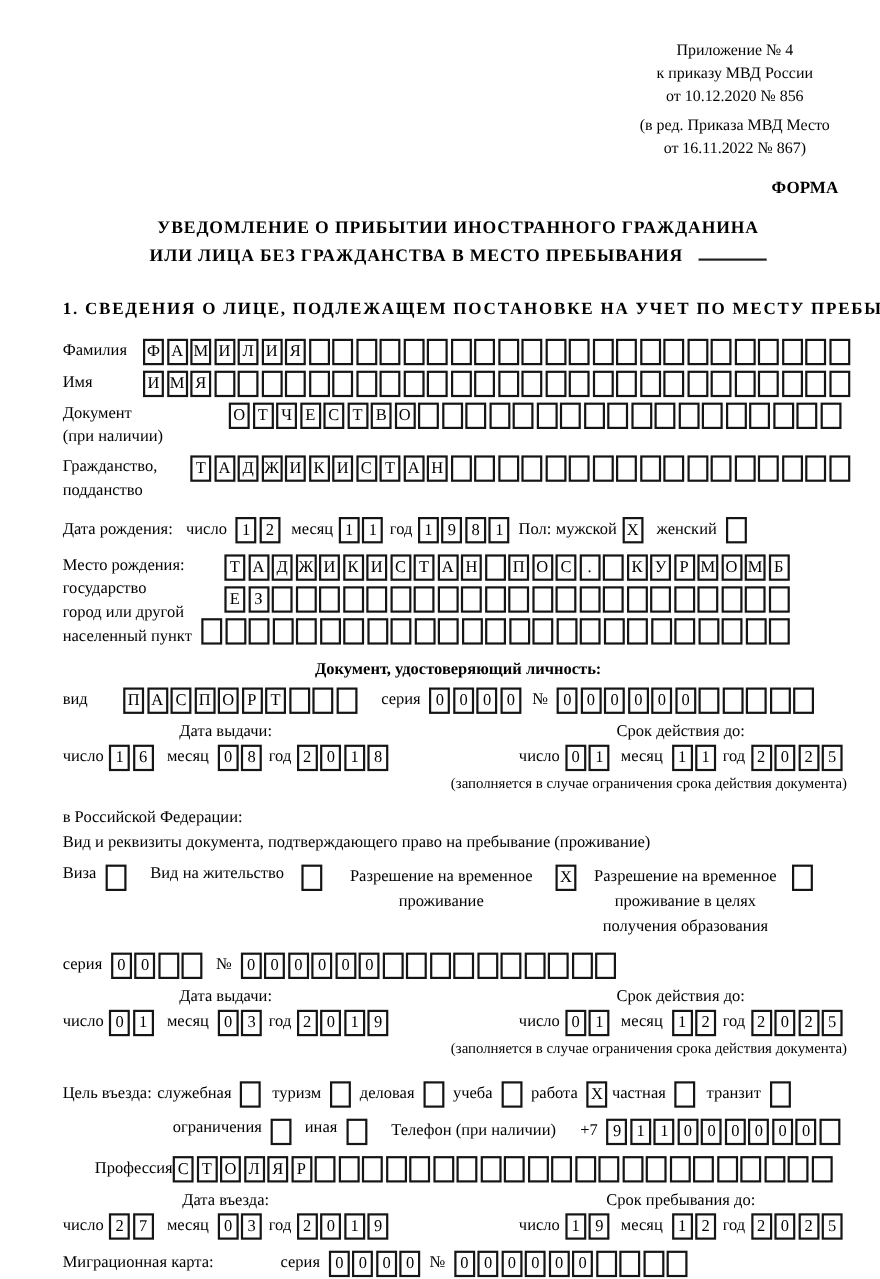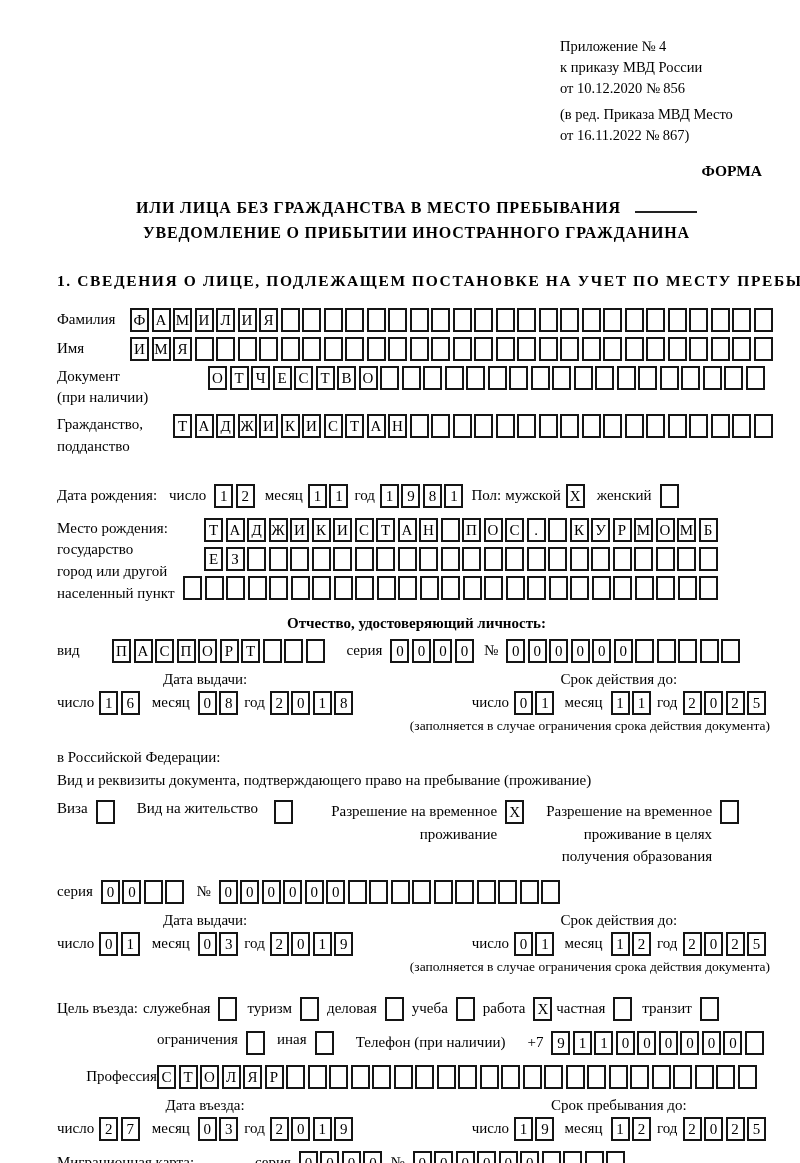--- a/index.html
+++ b/index.html
@@ -5,21 +5,21 @@
   * { box-sizing: border-box; }
   html,body { margin:0; padding:0; }
   body {
     width:800px; height:1163px; background:#ffffff; color:#000;
     font-family:"Liberation Serif","DejaVu Serif",serif; font-size:15px;
     overflow:hidden;
   }
   .page { padding:36px 24px 8px 57px; }
 
   
-  .ref-block { margin-left:503px; line-height:1.45; font-size:14.5px; }
+  .ref-block { margin-left:503px; line-height:1.45; font-size:14.5px;text-align:center; }
   .ref-block .amend { margin-top:5px; }
   .ref-line { display:block; }
   .form-label { text-align:right; font-weight:bold; margin:16px 14px 0 0; font-size:15.5px; }
 
   
   .title { text-align:center; font-weight:bold; font-size:16px; letter-spacing:0.8px; margin-top:16px; line-height:1.55; }
   .title-underline { display:inline-block; width:62px; border-bottom:2.5px solid #222; margin-left:14px; vertical-align:baseline; }
 
   .section-heading { font-weight:bold; font-size:15.5px; letter-spacing:1.6px; margin:26px 0 18px 0; white-space:nowrap; }
 
@@ -56,21 +56,21 @@
   .dg-right { margin-left:auto; margin-right:10px; }
   .footnote { font-size:13.5px; margin-top:3px; }
   .footnote.right { text-align:right; margin-right:6px; }
 
   .intro { margin-top:12px; line-height:1.55; }
 
   
   .opts-row { display:flex; align-items:flex-start; margin-top:8px; }
   .opt { display:flex; align-items:flex-start; }
   .opt .opt-label { margin-right:8px; }
-  .opt-center { text-align:right; line-height:1.5; }
+  .opt-center { text-align:center; line-height:1.5; }
   .wtemp { width:192px; } .wedu { width:178px; }
 
   
   .purpose-row { display:flex; align-items:center; margin-top:22px; }
   .purpose-row .opt { align-items:center; }
   .purpose2 { display:flex; align-items:center; margin-top:10px; margin-left:100px; }
 
   
   .rep { display:flex; align-items:flex-start; margin-top:8px; }
   .rep-labels span { display:block; line-height:1.5; }
@@ -87,22 +87,22 @@
     <span class="ref-line">к приказу МВД России</span>
     <span class="ref-line">от 10.12.2020 № 856</span>
     <div class="amend">
       <span class="ref-line">(в ред. Приказа МВД Место</span>
       <span class="ref-line">от 16.11.2022 № 867)</span>
     </div>
   </div>
   <div class="form-label">ФОРМА</div>
 
   <div class="title">
+    <div>УВЕДОМЛЕНИЕ О ПРИБЫТИИ ИНОСТРАННОГО ГРАЖДАНИНА</div>
     <div><span>ИЛИ ЛИЦА БЕЗ ГРАЖДАНСТВА В МЕСТО ПРЕБЫВАНИЯ</span><span class="title-underline"></span></div>
-    <div>УВЕДОМЛЕНИЕ О ПРИБЫТИИ ИНОСТРАННОГО ГРАЖДАНИНА</div>
   </div>
 
   <div class="section-heading">1. СВЕДЕНИЯ О ЛИЦЕ, ПОДЛЕЖАЩЕМ ПОСТАНОВКЕ НА УЧЕТ ПО МЕСТУ ПРЕБЫВАНИЯ</div>
 
   <div class="row">
     <span class="lbl w73">Фамилия</span>
     <span class="cells">
         <span class="cell">Ф</span>
         <span class="cell">А</span>
         <span class="cell">М</span>
@@ -237,21 +237,21 @@
         <span class="cell"></span>
         <span class="cell"></span>
         <span class="cell"></span>
         <span class="cell"></span>
         <span class="cell"></span>
         <span class="cell"></span>
         <span class="cell"></span>
       </span>
   </div>
 
-  <div class="row" style="margin-top:26px;">
+  <div class="row" style="margin-top:12px;">
     <span class="lbl">Дата рождения:</span>
     <span class="lbl ml12 mr8">число</span>
     <span class="cells">
         <span class="cell">1</span>
         <span class="cell">2</span>
       </span>
     <span class="lbl ml10 mr5">месяц</span>
     <span class="cells">
         <span class="cell">1</span>
         <span class="cell">1</span>
@@ -363,21 +363,21 @@
             <span class="cell"></span>
             <span class="cell"></span>
             <span class="cell"></span>
             <span class="cell"></span>
             <span class="cell"></span>
           </span>
         </span>
     </span>
   </div>
 
-  <div class="doc-heading">Отчество, удостоверяющий личность:</div>
+  <div class="doc-heading">Документ, удостоверяющий личность:</div>
 
   <div class="row">
     <span class="lbl" style="width:55px;">вид</span>
     <span class="cells">
         <span class="cell">П</span>
         <span class="cell">А</span>
         <span class="cell">С</span>
         <span class="cell">П</span>
         <span class="cell">О</span>
         <span class="cell">Р</span>

